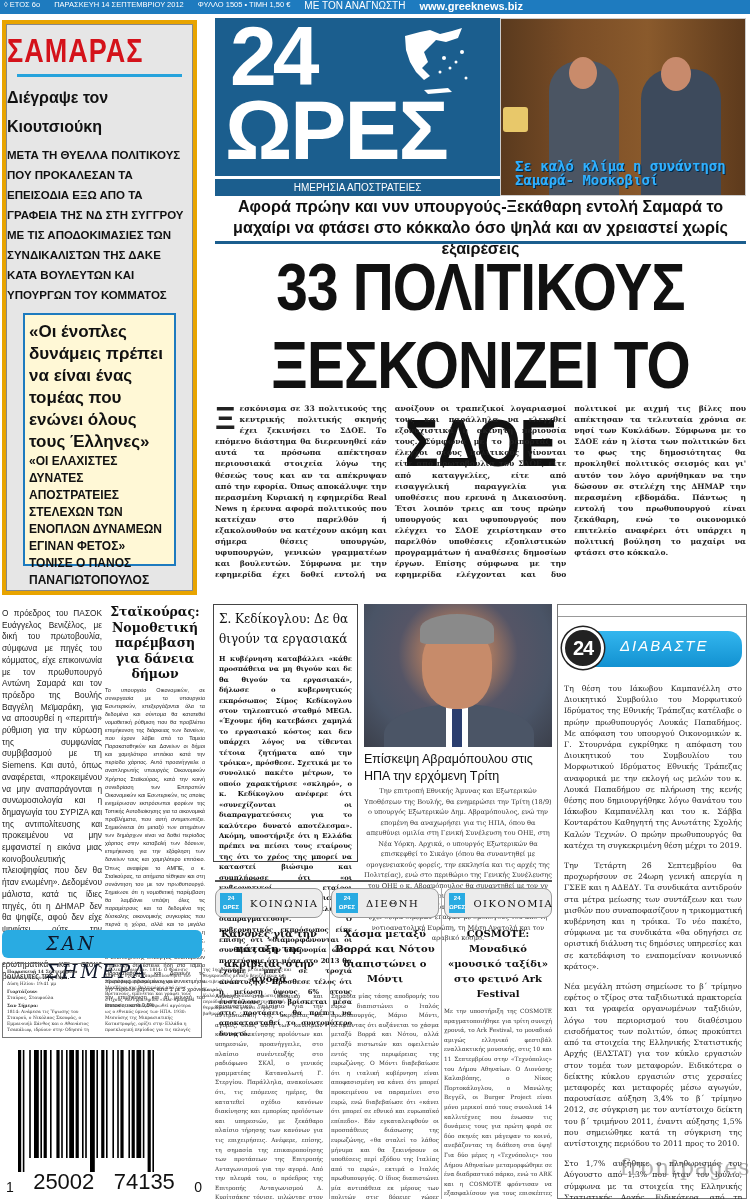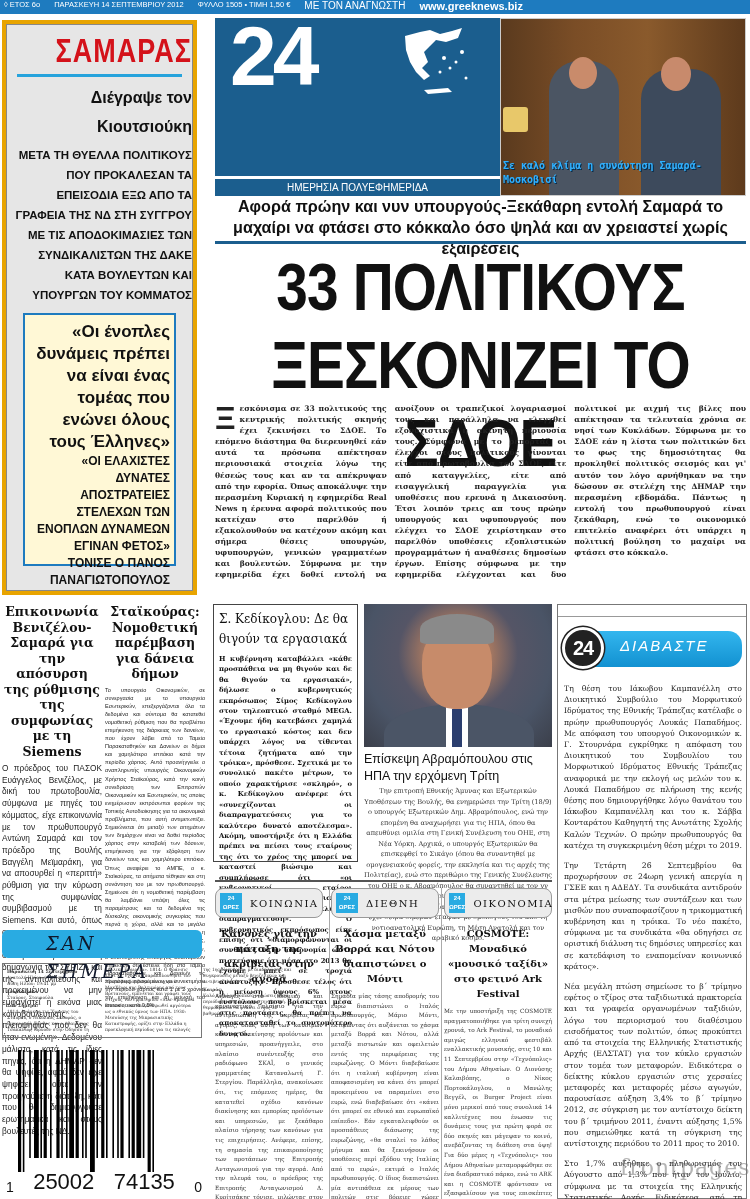--- a/index.html
+++ b/index.html
@@ -4,42 +4,42 @@
 <style>
 *{box-sizing:border-box;margin:0;padding:0}
 body{width:750px;height:1199px;overflow:hidden;background:#fff;font-family:"DejaVu Serif",serif;color:#111;position:relative}
 .abs{position:absolute}
 .topbar{left:0;top:0;width:750px;height:14px;background:#1e7bbf;color:#fff;font-family:"Liberation Sans",sans-serif;font-size:7.5px;display:flex;padding-left:4px;white-space:nowrap}
 .topbar span{margin-right:14px}
 .topbar .big{font-weight:normal;font-size:10px}
 .topbar .url{font-weight:bold;font-size:11px}
 
 .lbox{left:2px;top:20px;width:195px;height:575px;background:#e8a400;padding:4px}
-.lbox-inner{width:100%;height:100%;background:#e6e6e6;border:1px solid #888;text-align:right;font-family:"Liberation Sans",sans-serif}
+.lbox-inner{width:100%;height:100%;background:#e6e6e6;border:1px solid #888;text-align:left;font-family:"Liberation Sans",sans-serif}
 .lb-kicker{color:#d4121a;font-weight:bold;font-size:27px;letter-spacing:1px;padding-top:10px;font-family:"Liberation Sans",sans-serif;transform:scaleY(1.2)}
 .lb-rule{height:3px;background:#26a3dc;margin:8px 10px 6px}
 .lb-head{font-weight:bold;font-size:16px;line-height:29px;color:#111}
 .lb-sub{font-weight:bold;font-size:11.5px;line-height:20px;margin-top:4px}
 .quote-box{margin:8px 16px 0;background:#fff8d6;border:2px solid #1e7bbf;padding:6px 4px;height:253px}
 .qb-quote{font-weight:bold;font-size:17px;line-height:22px}
 .qb-text{font-weight:bold;font-size:12px;line-height:17px}
 
 .mast{left:215px;top:18px;width:285px;height:178px;background:#1b5e8e}
 .mast-num{position:absolute;left:15px;top:-2px;color:#fff;font-family:"Liberation Sans",sans-serif;font-weight:bold;font-size:84px;line-height:80px;letter-spacing:-4px}
 .mast-word{position:absolute;left:10px;top:72px;color:#fff;font-family:"Liberation Sans",sans-serif;font-weight:bold;font-size:84px;line-height:80px;letter-spacing:-2px}
 .mast-map{position:absolute;left:185px;top:10px;width:70px;height:75px}
 .mast-tag{position:absolute;left:0;bottom:0;width:100%;height:20px;background:#1b5e8e;border-top:3px solid #fff;color:#fff;font-family:"Liberation Sans",sans-serif;font-size:10px;text-align:center;line-height:17px}
 
 .photo1{left:500px;top:18px;width:246px;height:178px;background:linear-gradient(90deg,#5a3a1e 0%,#7a4d26 30%,#8a5a2c 60%,#5d3a1c 100%);overflow:hidden;border:1px solid #ccc}
 .p1-lamp{position:absolute;left:2px;top:88px;width:25px;height:25px;background:#e8c86a;border-radius:3px}
 .p1-man1{position:absolute;left:48px;top:42px;width:70px;height:136px;background:#4b5563;border-radius:30px 30px 0 0}
 .p1-head1{position:absolute;left:68px;top:38px;width:28px;height:32px;background:#c98b6b;border-radius:50%}
 .p1-man2{position:absolute;left:140px;top:50px;width:80px;height:130px;background:#3d4a5c;border-radius:30px 30px 0 0}
 .p1-head2{position:absolute;left:160px;top:38px;width:30px;height:34px;background:#c88a6c;border-radius:50%}
-.p1-cap{position:absolute;left:0;top:140px;width:100%;color:#2fb0ff;font-family:"DejaVu Sans Mono",monospace;font-weight:bold;font-size:10px;line-height:14px;text-shadow:1px 1px 0 #002a4a;padding-left:2px}
+.p1-cap{position:absolute;left:0;top:140px;width:100%;color:#2fb0ff;font-family:"DejaVu Sans Mono",monospace;font-weight:bold;font-size:14px;line-height:14px;text-shadow:1px 1px 0 #002a4a;padding-left:14px}
 
 .subhead{left:215px;top:196px;width:531px;text-align:center;font-family:"Liberation Sans",sans-serif;font-weight:bold;font-size:17px;line-height:21px;transform:scaleX(0.95);transform-origin:center}
 .rule-main{left:215px;top:241px;width:531px;height:3px;background:#1b5e8e}
 .mainhead{left:215px;top:248px;width:531px;text-align:center;font-family:"Liberation Sans",sans-serif;font-weight:bold;font-size:66px;line-height:78px;letter-spacing:-1px;transform:scaleX(0.86);transform-origin:center}
 .lead{left:215px;top:403px;width:531px;height:190px;column-count:3;column-gap:8px;font-size:7.6px;line-height:11.1px;text-align:justify;font-weight:bold;color:#222}
 .dropcap{float:left;font-size:32px;line-height:30px;margin-right:4px;font-weight:bold;font-family:"Liberation Sans",sans-serif}
 
 .art-head{text-align:center;font-weight:bold;font-size:12.5px;line-height:15.5px;color:#111}
 .art-body{font-family:"Liberation Sans",sans-serif;font-size:7px;line-height:10.4px;text-align:justify;margin-top:4px;color:#222}
 .colA{left:2px;top:604px;width:100px}
@@ -101,31 +101,32 @@
     <div class="lb-sub">ΜΕΤΑ ΤΗ ΘΥΕΛΛΑ ΠΟΛΙΤΙΚΟΥΣ ΠΟΥ ΠΡΟΚΑΛΕΣΑΝ ΤΑ ΕΠΕΙΣΟΔΙΑ ΕΞΩ ΑΠΟ ΤΑ ΓΡΑΦΕΙΑ ΤΗΣ ΝΔ ΣΤΗ ΣΥΓΓΡΟΥ ΜΕ ΤΙΣ ΑΠΟΔΟΚΙΜΑΣΙΕΣ ΤΩΝ ΣΥΝΔΙΚΑΛΙΣΤΩΝ ΤΗΣ ΔΑΚΕ ΚΑΤΑ ΒΟΥΛΕΥΤΩΝ ΚΑΙ ΥΠΟΥΡΓΩΝ ΤΟΥ ΚΟΜΜΑΤΟΣ</div>
     <div class="quote-box">
       <div class="qb-quote">«Οι ένοπλες δυνάμεις πρέπει να είναι ένας τομέας που ενώνει όλους τους Έλληνες»</div>
       <div class="qb-text">«ΟΙ ΕΛΑΧΙΣΤΕΣ ΔΥΝΑΤΕΣ ΑΠΟΣΤΡΑΤΕΙΕΣ ΣΤΕΛΕΧΩΝ ΤΩΝ ΕΝΟΠΛΩΝ ΔΥΝΑΜΕΩΝ ΕΓΙΝΑΝ ΦΕΤΟΣ» ΤΟΝΙΣΕ Ο ΠΑΝΟΣ ΠΑΝΑΓΙΩΤΟΠΟΥΛΟΣ</div>
     </div>
   </div>
 </div>
 
 <div class="abs mast">
   <div class="mast-num">24</div>
+  <div class="mast-word">ΩΡΕΣ</div>
   <svg class="mast-map" viewBox="0 0 70 75">
     <path d="M5 8 L20 4 L30 2 L40 6 L52 3 L62 0 L58 10 L46 14 L36 12 L30 18 L24 24 L28 34 L22 40 L30 48 L24 52 L16 44 L10 34 L6 22 Z" fill="#fff"></path>
     <circle cx="44" cy="30" r="2" fill="#fff"></circle>
       <circle cx="50" cy="40" r="1.5" fill="#fff"></circle>
       <circle cx="56" cy="34" r="1.5" fill="#fff"></circle>
     <circle cx="62" cy="24" r="2" fill="#fff"></circle>
       <circle cx="40" cy="44" r="1.5" fill="#fff"></circle>
       <circle cx="66" cy="50" r="1.5" fill="#fff"></circle>
     <path d="M24 62 L48 60 L52 64 L28 66 Z" fill="#fff"></path>
   </svg>
-  <div class="mast-tag">ΗΜΕΡΗΣΙΑ ΠΟΛΥΕΦΗΜΕΡΙΔΑ</div>
+  <div class="mast-tag">ΗΜΕΡΗΣΙΑ ΑΠΟΣΤΡΑΤΕΙΕΣ</div>
 </div>
 
 <div class="abs photo1">
   <div class="p1-lamp"></div>
   <div class="p1-man1"></div>
   <div class="p1-head1"></div>
   <div class="p1-man2"></div>
   <div class="p1-head2"></div>
   <div class="p1-cap">Σε καλό κλίμα η συνάντηση Σαμαρά- Μοσκοβισί</div>
 </div>
@@ -134,21 +135,20 @@
 <div class="abs rule-main"></div>
 <div class="abs mainhead">
   <div>33 ΠΟΛΙΤΙΚΟΥΣ</div>
   <div>ΞΕΣΚΟΝΙΖΕΙ ΤΟ ΣΔΟΕ</div>
 </div>
 <div class="abs lead">
   <span class="dropcap">Ξ</span><span>εσκόνισμα σε 33 πολιτικούς της κεντρικής πολιτικής σκηνής έχει ξεκινήσει το ΣΔΟΕ. Το επόμενο διάστημα θα διερευνηθεί εάν αυτά τα πρόσωπα απέκτησαν περιουσιακά στοιχεία λόγω της θέσεώς τους και αν τα απέκρυψαν από την εφορία. Όπως αποκάλυψε την περασμένη Κυριακή η εφημερίδα Real News η έρευνα αφορά πολιτικούς που κατείχαν στο παρελθόν ή εξακολουθούν να κατέχουν ακόμη και σήμερα θέσεις υπουργών, υφυπουργών, γενικών γραμματέων και βουλευτών. Σύμφωνα με την εφημερίδα έχει δοθεί εντολή να ανοίξουν οι τραπεζικοί λογαριασμοί τους και παράλληλα να ελεγχθεί εξονυχιστικά η ακίνητη περιουσία τους. Σύμφωνα με το ρεπορτάζ οι έλεγχοι στους πολιτικούς γίνονται είτε από πρωτοβουλία του ΣΔΟΕ, είτε από καταγγελίες, είτε από εισαγγελική παραγγελία για υποθέσεις που ερευνά η Δικαιοσύνη. Έτσι λοιπόν τρεις απ τους πρώην υπουργούς και υφυπουργούς που ελέγχει το ΣΔΟΕ χειρίστηκαν στο παρελθόν υποθέσεις εξοπλιστικών προγραμμάτων ή αναθέσεις δημοσίων έργων. Επίσης σύμφωνα με την εφημερίδα ελέγχονται και δυο πολιτικοί με αιχμή τις βίλες που απέκτησαν τα τελευταία χρόνια σε νησί των Κυκλάδων. Σύμφωνα με το ΣΔΟΕ εάν η λίστα των πολιτικών δει το φως της δημοσιότητας θα προκληθεί πολιτικός σεισμός και γι' αυτόν τον λόγο αρνήθηκαν να την δώσουν σε στελέχη της ΔΗΜΑΡ την περασμένη εβδομάδα. Πάντως η εντολή του πρωθυπουργού είναι ξεκάθαρη, ενώ το οικονομικό επιτελείο αναφέρει ότι υπάρχει η πολιτική βούληση το μαχαίρι να φτάσει στο κόκκαλο.</span>
 </div>
 
 <div class="abs colA">
-  <div class="art-head">Επικοινωνία Βενιζέλου-Σαμαρά για την απόσυρση της ρύθμισης της συμφωνίας με τη Siemens</div>
   <div class="art-body">Ο πρόεδρος του ΠΑΣΟΚ Ευάγγελος Βενιζέλος, με δική του πρωτοβουλία, σύμφωνα με πηγές του κόμματος, είχε επικοινωνία με τον πρωθυπουργό Αντώνη Σαμαρά και τον πρόεδρο της Βουλής Βαγγέλη Μεϊμαράκη, για να αποσυρθεί η «περιττή» ρύθμιση για την κύρωση της συμφωνίας συμβιβασμού με τη Siemens. Και αυτό, όπως αναφέρεται, «προκειμένου να μην αναπαράγονται η συνωμοσιολογία και η δημαγωγία του ΣΥΡΙΖΑ και της αντιπολίτευσης και προκειμένου να μην εμφανιστεί η εικόνα μιας κοινοβουλευτικής πλειοψηφίας που δεν θα ήταν ενωμένη». Δεδομένου μάλιστα, κατά τις ίδιες πηγές, ότι η ΔΗΜΑΡ δεν θα ψηφίζε, αφού δεν είχε ψηφίσει ούτε την προηγούμενη διάταξη, κάτι που θα δημιουργούσε ερωτηματικά και στους βουλευτές της ΝΔ.</div>
 </div>
 <div class="abs colB">
   <div class="art-head">Σταϊκούρας: Νομοθετική παρέμβαση για δάνεια δήμων</div>
   <div class="art-body">Το υπουργείο Οικονομικών, σε συνεργασία με το υπουργείο Εσωτερικών, επεξεργάζονται όλα τα δεδομένα και σύντομα θα κατατεθεί νομοθετική ρύθμιση που θα προβλέπει επιμήκυνση της διάρκειας των δανείων, που έχουν λάβει από το Ταμείο Παρακαταθηκών και Δανείων οι δήμοι και χαμηλότερο επιτόκιο κατά την περίοδο χάριτος. Αυτό προανήγγειλε ο αναπληρωτής υπουργός Οικονομικών Χρήστος Σταϊκούρας, κατά την κοινή συνεδρίαση των Επιτροπών Οικονομικών και Εσωτερικών, τις οποίες ενημέρωσαν εκπρόσωποι φορέων της Τοπικής Αυτοδιοίκησης για τα οικονομικά προβλήματα, που αυτή αντιμετωπίζει. Σημειώνεται ότι μεταξύ των αιτημάτων των δημάρχων είναι να δοθεί περίοδος χάριτος στην καταβολή των δόσεων, επιμήκυνση για την εξόφληση των δανείων τους και χαμηλότερο επιτόκιο. Όπως αναφέρει το ΑΜΠΕ, ο κ. Σταϊκούρας, τα αιτήματα τέθηκαν και στη συνάντηση του με τον πρωθυπουργό. Σημείωσε ότι η νομοθετική παρέμβαση θα λαμβάνει υπόψη όλες τις παραμέτρους και τα δεδομένα της δύσκολης οικονομικής συγκυρίας που περνά η χώρα, αλλά και το μεγάλο κοινωνικό έργο που έχει επωμιστεί η Τοπική Αυτοδιοίκηση. Αναφερόμενος, ειδικότερα, στα αιτήματα των δημάρχων, ο αναπληρωτής υπουργός Οικονομικών σημείωσε ότι έστειλε ήδη στο Ταμείο Παρακαταθηκών και Δανείων τις προτάσεις, προκειμένου να συνεκτιμήσει την περίοδο χάριτος κατά 1 με 2 χρόνια, την επιμήκυνση και τη μείωση του επιτοκίου κατά 0,5%.</div>
 </div>
 
 <div class="abs ksbox">
   <div class="ks-head">Σ. Κεδίκογλου: Δε θα θιγούν τα εργασιακά</div>
   <div class="ks-body">Η κυβέρνηση καταβάλλει «κάθε προσπάθεια να μη θιγούν και δε θα θιγούν τα εργασιακά», δήλωσε ο κυβερνητικός εκπρόσωπος Σίμος Κεδίκογλου στον τηλεοπτικό σταθμό MEGA. «Έχουμε ήδη κατεβάσει χαμηλά το εργασιακό κόστος και δεν υπάρχει λόγος να τίθενται τέτοια ζητήματα από την τρόικα», πρόσθεσε. Σχετικά με το συνολικό πακέτο μέτρων, το οποίο χαρακτήρισε «σκληρό», ο κ. Κεδίκογλου ανέφερε ότι «συνεχίζονται οι διαπραγματεύσεις για το καλύτερο δυνατό αποτέλεσμα». Ακόμη, υποστήριξε ότι η Ελλάδα πρέπει να πείσει τους εταίρους της ότι το χρέος της μπορεί να καταστεί βιώσιμο και συμπλήρωσε ότι «οι κυβερνητικοί εταίροι συμμετέχουν γνήσια για να επιτύχουμε την καλύτερη διαπραγμάτευση». Ο κυβερνητικός εκπρόσωπος είπε επίσης ότι «διαμορφώνονται οι συνθήκες στην οικονομία ώστε πιστεύουμε ότι μέσα στο 2013 θα έχουμε μπει σε τροχιά ανάπτυξης». Πρόσθεσε τέλος ότι η μείωση ύψους 6% στους ένστολους, που βρίσκεται μέσα στις προτάσεις, θα πρέπει να αποκατασταθεί το συντομότερο δυνατό.</div>

